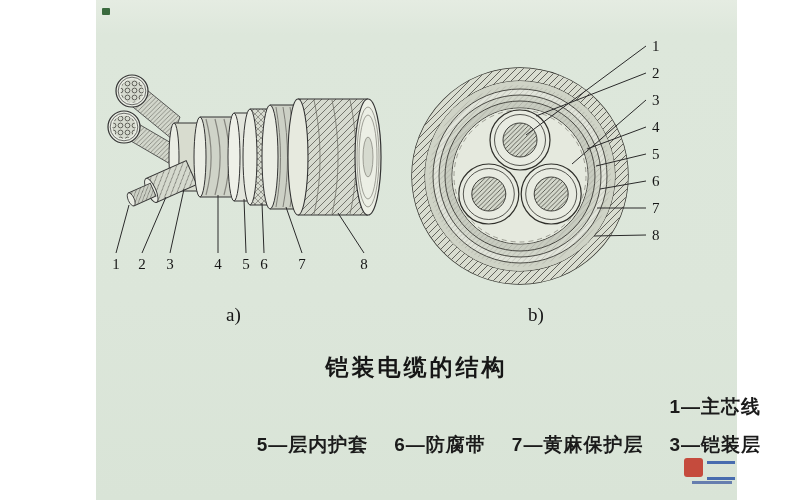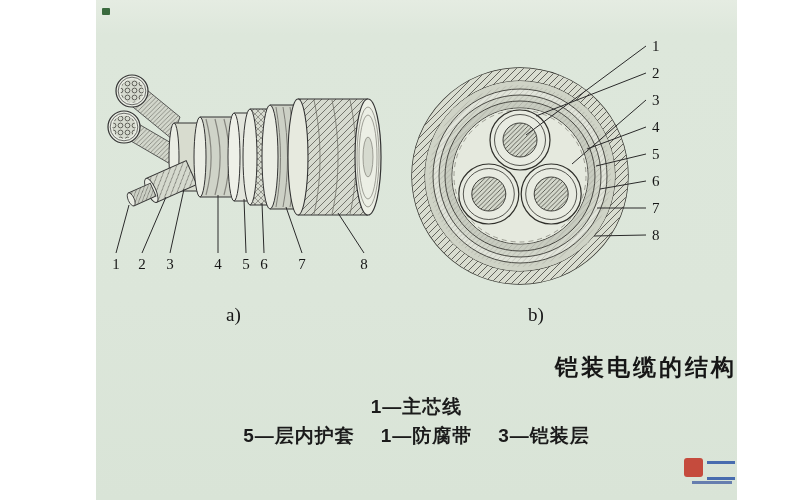--- a/index.html
+++ b/index.html
@@ -11,29 +11,29 @@
     position:absolute;left:96px;top:0;width:641px;height:500px;
     background:linear-gradient(180deg,#e5ece2 0%,#dde7db 7%,#dce6da 60%,#d9e4d7 100%);
   }
   .artifact-dot{position:absolute;left:6px;top:8px;width:8px;height:7px;background:#3a6a3e;border-radius:1px;}
   svg.figa{position:absolute;left:0px;top:45px;}
   svg.figb{position:absolute;left:304px;top:38px;}
   .sub-label{position:absolute;font-family:"Liberation Serif",serif;font-size:19px;color:#161616;}
   .sub-a{left:130px;top:304px;}
   .sub-b{left:432px;top:304px;}
   .fig-title{
-    position:absolute;left:0;top:352px;width:100%;text-align:right;
+    position:absolute;left:0;top:352px;width:100%;text-align:center;
     font-size:23px;font-weight:bold;letter-spacing:3px;color:#161616;
   }
   .legend-row{
-    position:absolute;left:0;width:100%;display:flex;justify-content:center;gap:26px;
-    font-size:19px;font-weight:600;color:#1b1b1b;letter-spacing:1px;white-space:nowrap;
+    position:absolute;left:0;width:100%;display:flex;justify-content:flex-end;gap:26px;
+    font-size:19px;font-weight:600;color:#1b1b1b;letter-spacing:1px;white-space:nowrap;padding-left:24px;
   }
   .lr1{top:394px;}
-  .lr2{top:423px;}
+  .lr2{top:432px;}
   .wm-red{position:absolute;left:588px;top:458px;width:19px;height:19px;background:#c23a2c;border-radius:3px;opacity:.9;}
   .wm-blue{position:absolute;left:611px;top:461px;width:28px;height:13px;border-top:3px solid #2f58a8;border-bottom:3px solid #2f58a8;opacity:.85;}
   .wm-blue2{position:absolute;left:596px;top:481px;width:40px;height:6px;border-top:3px solid #35539e;opacity:.7;}
   text.callout{font-family:"Liberation Serif",serif;font-size:15px;fill:#161616;}
 </style>
 </head>
 <body>
 
 <div class="page">
 
@@ -238,21 +238,22 @@
   <div class="sub-label sub-a">a)</div>
   <div class="sub-label sub-b">b)</div>
 
   <div class="fig-title">铠装电缆的结构</div>
 
   <div class="legend-row lr1">
     <span>1—主芯线</span>
   </div>
   <div class="legend-row lr2">
     <span>5—层内护套</span>
-    <span>1—防腐带</span>
+    <span>6—防腐带</span>
+    <span>7—黄麻保护层</span>
     <span>3—铠装层</span>
   </div>
 
   <div class="wm-red"></div>
   <div class="wm-blue"></div>
   <div class="wm-blue2"></div>
 
 </div>
 
 </body></html>

